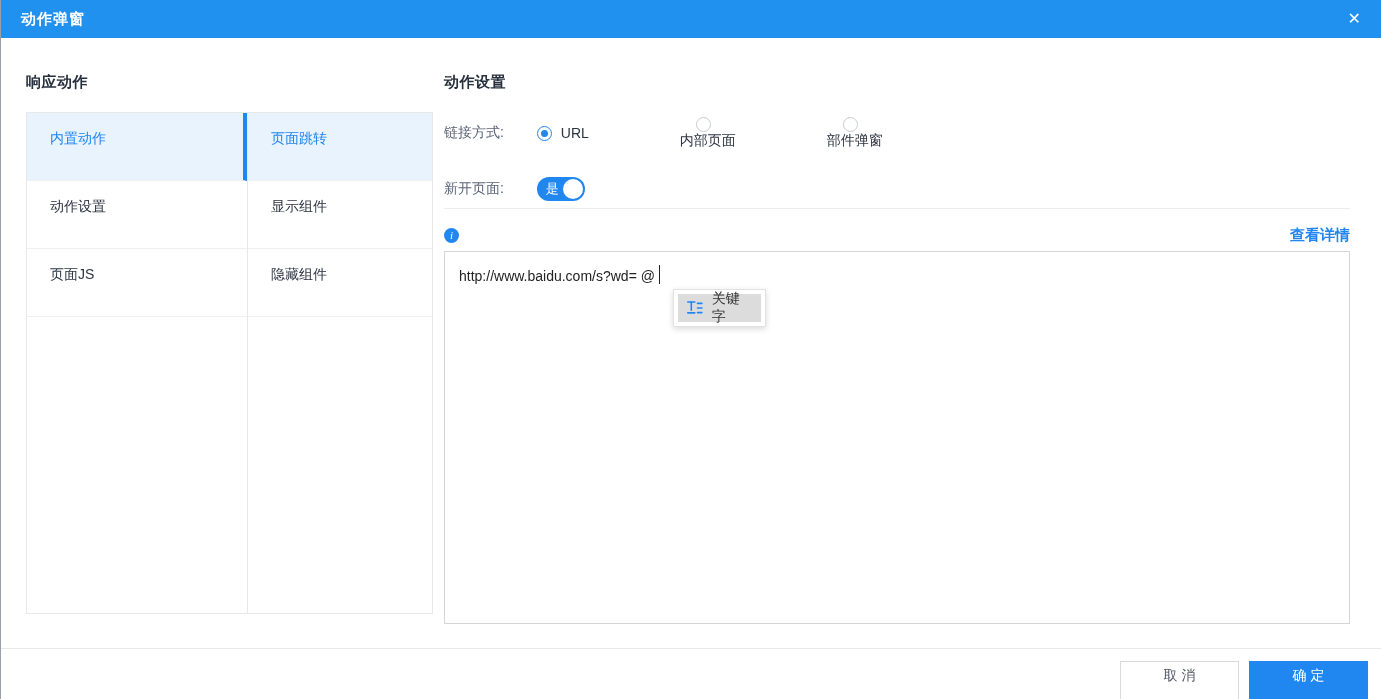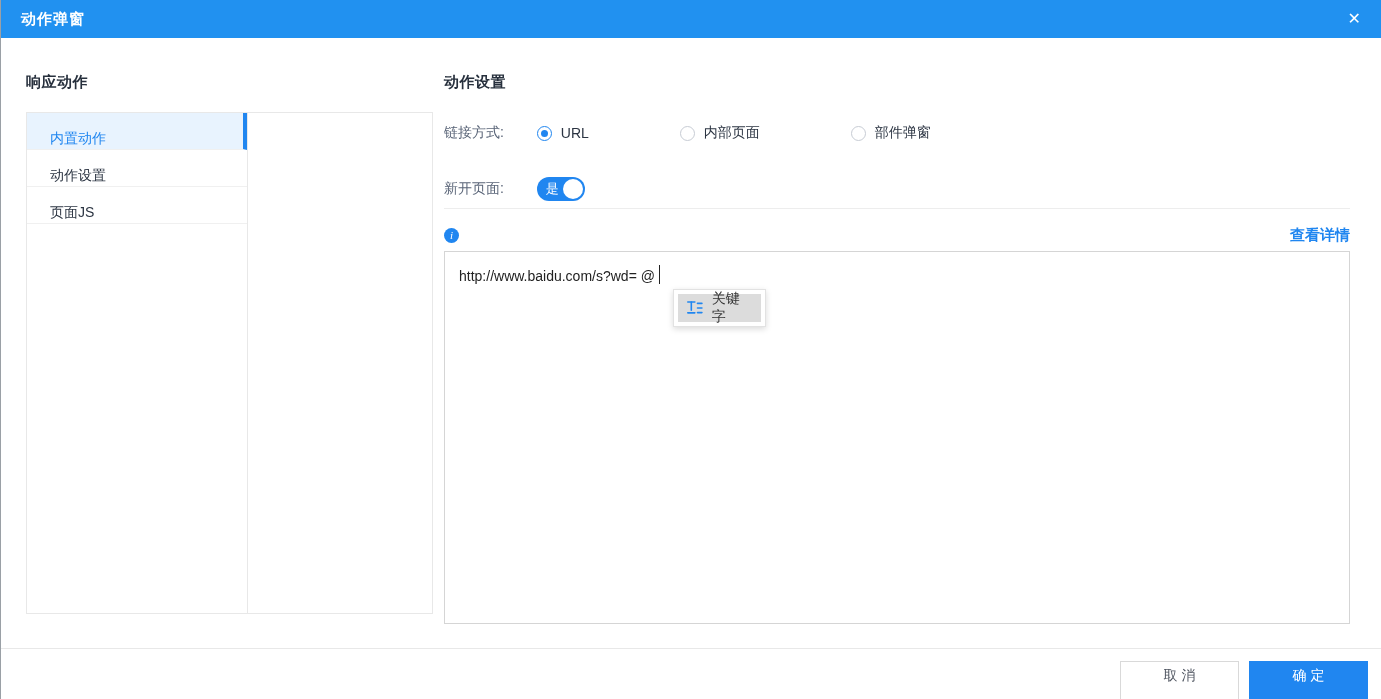--- a/index.html
+++ b/index.html
@@ -22,31 +22,31 @@
                letter-spacing:0.5px; }
   #h-left  { left:25px;  top:73px; }
   #h-right { left:443px; top:73px; }
 
   
   .list-box { position:absolute; left:25px; top:112px; width:407px; height:502px;
               border:1px solid #e8e8e8; display:flex; background:#fff; }
   .col  { height:100%; }
   .col1 { width:221px; border-right:1px solid #e8e8e8; }
   .col2 { flex:1; }
-  .item { height:37px; line-height:50px; padding-left:23px; font-size:14px;
+  .item { height:68px; line-height:50px; padding-left:23px; font-size:14px;
           color:#2b3442; border-bottom:1px solid #f0f0f0; cursor:pointer; }
   .item.active { background:var(--selected_bg,#e8f3fe); color:var(--primary,#2086f0); }
   .col1 .item.active { border-right:4px solid var(--primary,#2086f0); }
 
   
   .row-link { position:absolute; left:443px; top:124px; height:18px; display:flex;
               align-items:center; font-size:14px; }
   .form-label { color:#5a6578; font-size:14px; margin-right:29px; white-space:pre; }
   .radio-opt { display:flex; align-items:center; cursor:pointer; color:#2b3442; }
-  .radio-opt + .radio-opt { margin-left:91px; }
+  .radio-opt + .radio-opt { margin-left:91px;flex-direction:column; }
   .radio { width:15px; height:15px; border-radius:50%; border:1px solid #c7ccd4;
            background:#fff; margin-right:9px; position:relative; flex:0 0 15px; }
   .radio.checked { border-color:var(--primary,#2086f0); }
   .radio.checked::after { content:''; position:absolute; left:3px; top:3px; right:3px;
            bottom:3px; border-radius:50%; background:var(--primary,#2086f0); }
 
   
   .row-newpage { position:absolute; left:443px; top:177px; display:flex; align-items:center; }
   .toggle { width:48px; height:24px; border-radius:12px; background:var(--primary,#2086f0);
             position:relative; cursor:pointer; }
@@ -107,20 +107,25 @@
 
   <div class="section-h" id="h-left">响应动作</div>
   <div class="section-h" id="h-right">动作设置</div>
 
   <div class="list-box">
     <div class="col col1">
       <div class="item active">内置动作</div>
       <div class="item">动作设置</div>
       <div class="item">页面JS</div>
     </div>
+    <div class="col col2">
+      <div class="item active">页面跳转</div>
+      <div class="item">显示组件</div>
+      <div class="item">隐藏组件</div>
+    </div>
   </div>
 
   <div class="row-link">
     <span class="form-label">链接方式: </span>
     <span class="radio-opt">
       <span class="radio checked"></span>
       <span>URL</span>
     </span>
     <span class="radio-opt">
       <span class="radio"></span>

